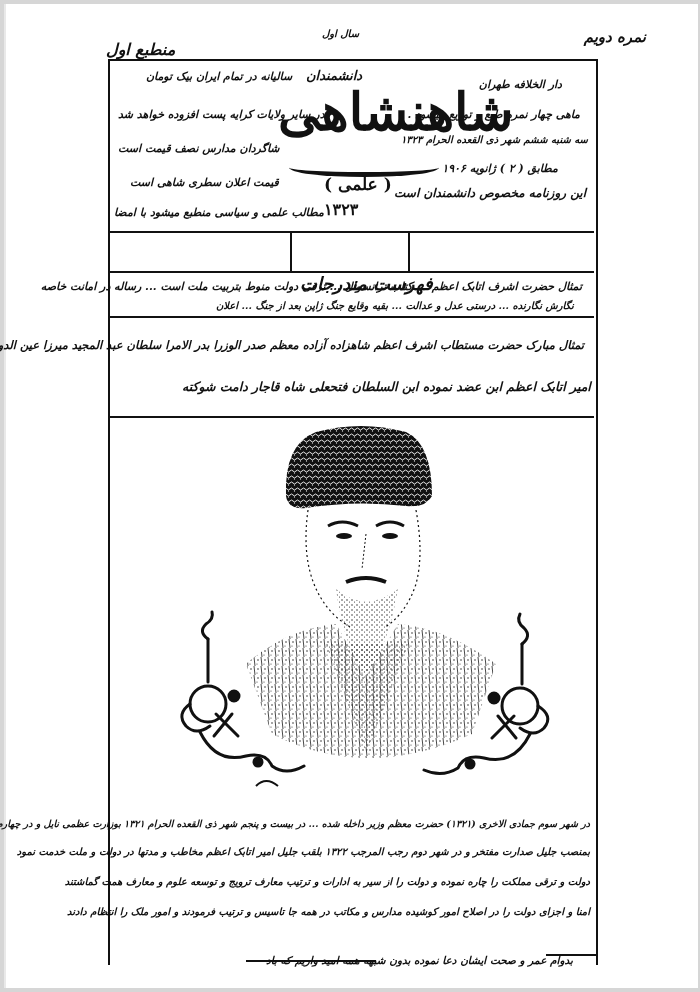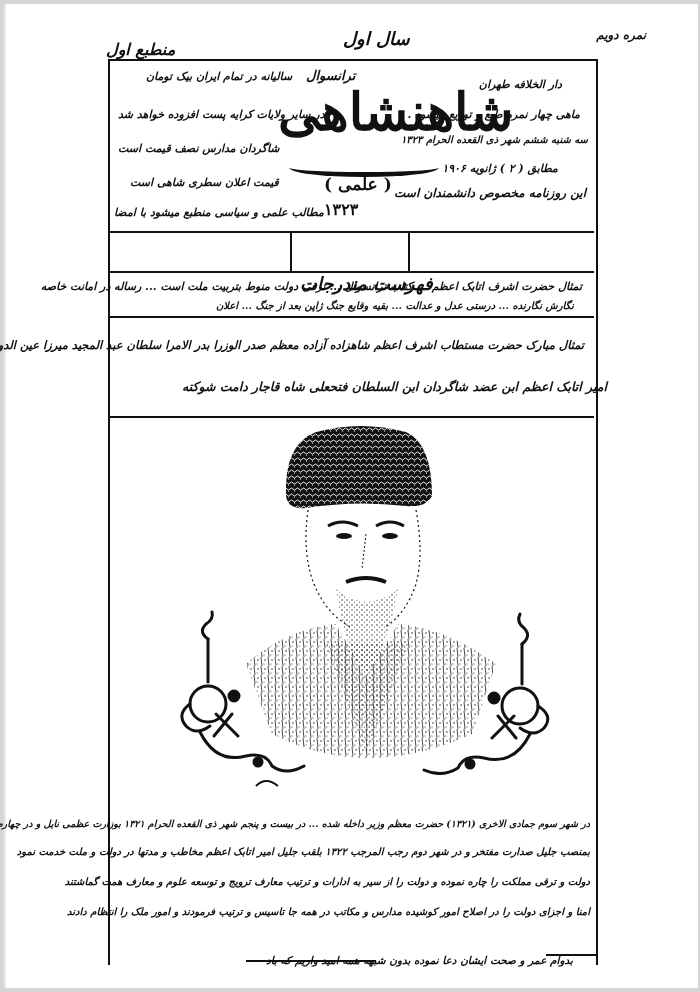--- a/index.html
+++ b/index.html
@@ -26,22 +26,22 @@
     .ink {
       color: #111111;
       font-family: "DejaVu Serif", serif;
       direction: rtl;
       font-weight: bold;
       font-style: italic;
       white-space: nowrap;
       position: absolute;
     }
     
-    .top-issue { right: 52px; top: 24px; font-size: 12px; }
-    .top-year  { left: 316px; top: 24px; font-size: 18px; margin-left: 21px; }
+    .top-issue { right: 52px; top: 24px; font-size: 15px; }
+    .top-year  { left: 316px; top: 24px; font-size: 10px; }
     .top-page  { left: 100px; top: 36px; font-size: 16px; }
 
     
     .frame {
       position: absolute;
       left: 102px;
       top: 55px;
       width: 486px;
       height: 904px;
       border-left: 2.5px solid #111;
@@ -127,21 +127,21 @@
 
   <div>
     <div class="ink col-line" style="right:136px;top:74px;">دار الخلافه طهران</div>
     <div class="ink col-line" style="right:118px;top:104px;">ماهی چهار نمره طبع و توزیع میشود .</div>
     <div class="ink col-line" style="right:110px;top:130px;font-size:10px;">سه شنبه ششم شهر ذی القعده الحرام ۱۳۲۳</div>
     <div class="ink col-line" style="right:140px;top:158px;text-align:center;">مطابق ( ۲ ) ژانویه ۱۹۰۶</div>
     <div class="ink col-line" style="right:112px;top:182px;font-size:12px;">این روزنامه مخصوص دانشمندان است</div>
   </div>
 
   <div>
-    <div class="ink mast-sub" style="left:300px;top:64px;">ترانسوال</div>
+    <div class="ink mast-sub" style="left:300px;top:64px;">دانشمندان</div>
     <div class="ink mast-title" style="left:272px;top:82px;">شاهنشاهی</div>
     <div class="mast-flourish"></div>
     <div class="ink mast-edition" style="left:318px;top:170px;">( علمی )</div>
     <div class="ink mast-year" style="left:318px;top:196px;">۱۳۲۳</div>
   </div>
 
   <div>
     <div class="ink col-line" style="left:140px;top:66px;">سالیانه در تمام ایران بیک تومان</div>
     <div class="ink col-line" style="left:112px;top:104px;">در سایر ولایات کرایه پست افزوده خواهد شد</div>
     <div class="ink col-line" style="left:112px;top:138px;">شاگردان مدارس نصف قیمت است</div>
@@ -156,21 +156,21 @@
   <div class="hline" style="left:104px;top:267px;width:484px;"></div>
 
   <div>
     <div class="ink toc-line" style="right:116px;top:276px;">تمثال حضرت اشرف اتابک اعظم ... کتاب ترانسوال ... ترقی دولت منوط بتربیت ملت است ... رساله در امانت خاصه</div>
     <div class="ink toc-line" style="left:210px;top:296px;font-size:10px;">نگارش نگارنده ... درستی عدل و عدالت ... بقیه وقایع جنگ ژاپن بعد از جنگ ... اعلان</div>
   </div>
   <div class="hline" style="left:104px;top:312px;width:484px;"></div>
 
   <div>
     <div class="ink ded-line" style="right:114px;top:334px;font-size:11.5px;">تمثال مبارک حضرت مستطاب اشرف اعظم شاهزاده آزاده معظم صدر الوزرا بدر الامرا سلطان عبد المجید میرزا عین الدوله</div>
-    <div class="ink ded-line" style="left:176px;top:375px;">امیر اتابک اعظم ابن عضد شاگردان ابن السلطان فتحعلی شاه قاجار دامت شوکته</div>
+    <div class="ink ded-line" style="left:176px;top:375px;">امیر اتابک اعظم ابن عضد نموده ابن السلطان فتحعلی شاه قاجار دامت شوکته</div>
   </div>
   <div class="hline" style="left:104px;top:412px;width:484px;"></div>
 
   <svg class="portrait" viewBox="0 0 380 385">
     <defs>
       <pattern id="fur" width="6" height="6" patternUnits="userSpaceOnUse">
         <rect width="6" height="6" fill="#111"></rect>
         <path d="M0 3 Q1.5 1 3 3 T6 3" stroke="#fff" stroke-width="0.9" fill="none"></path>
         <circle cx="4.5" cy="5" r="0.6" fill="#fff"></circle>
       </pattern>

